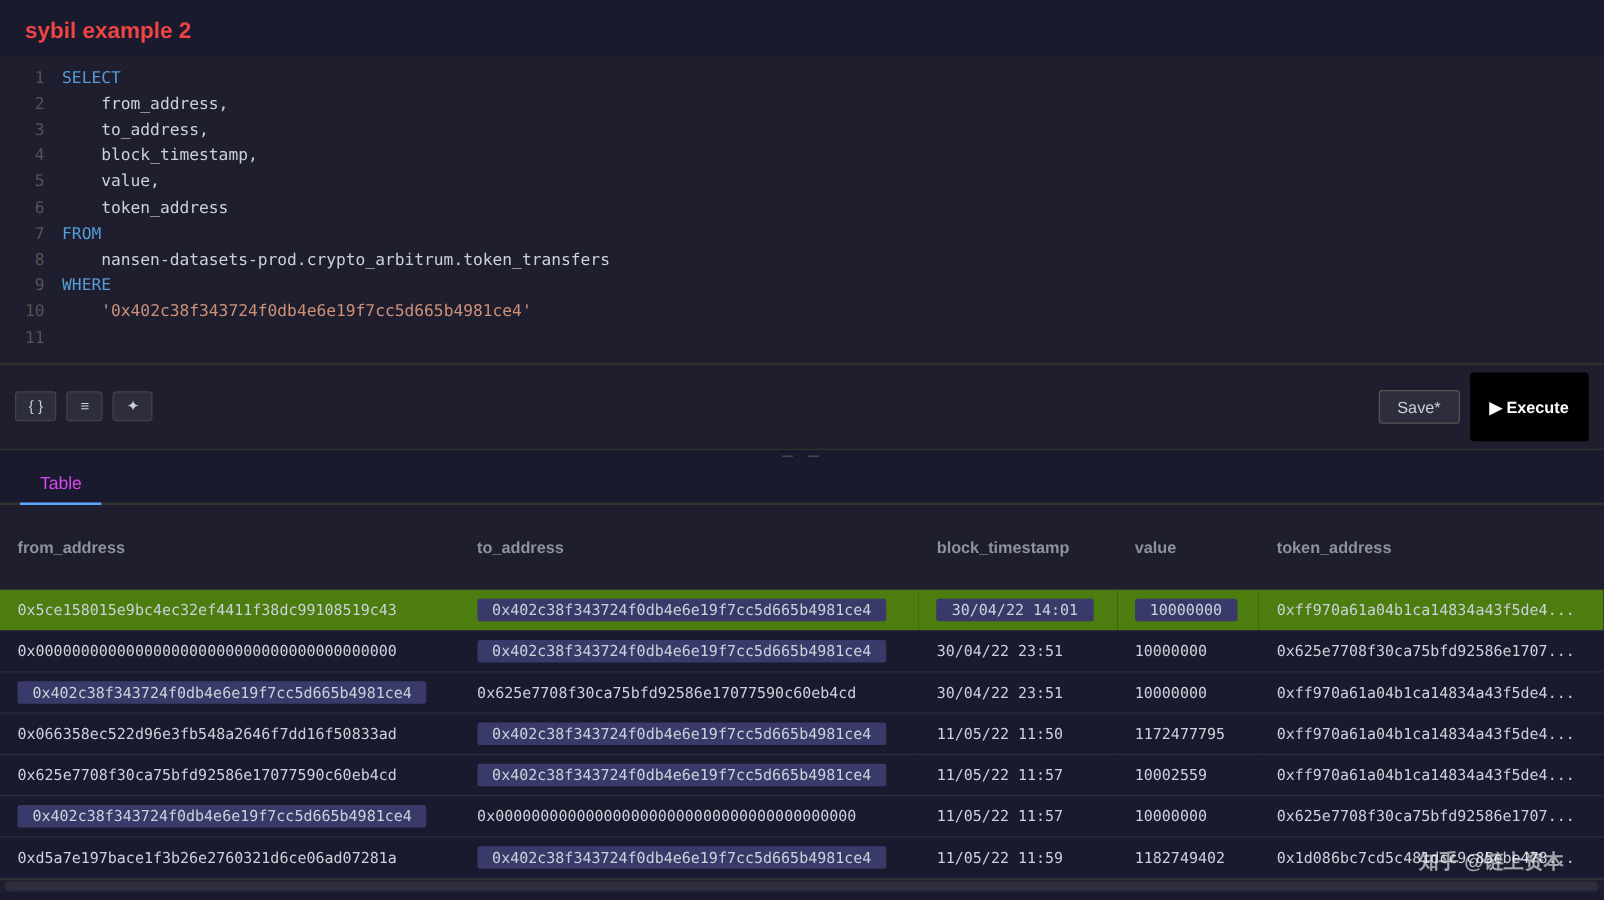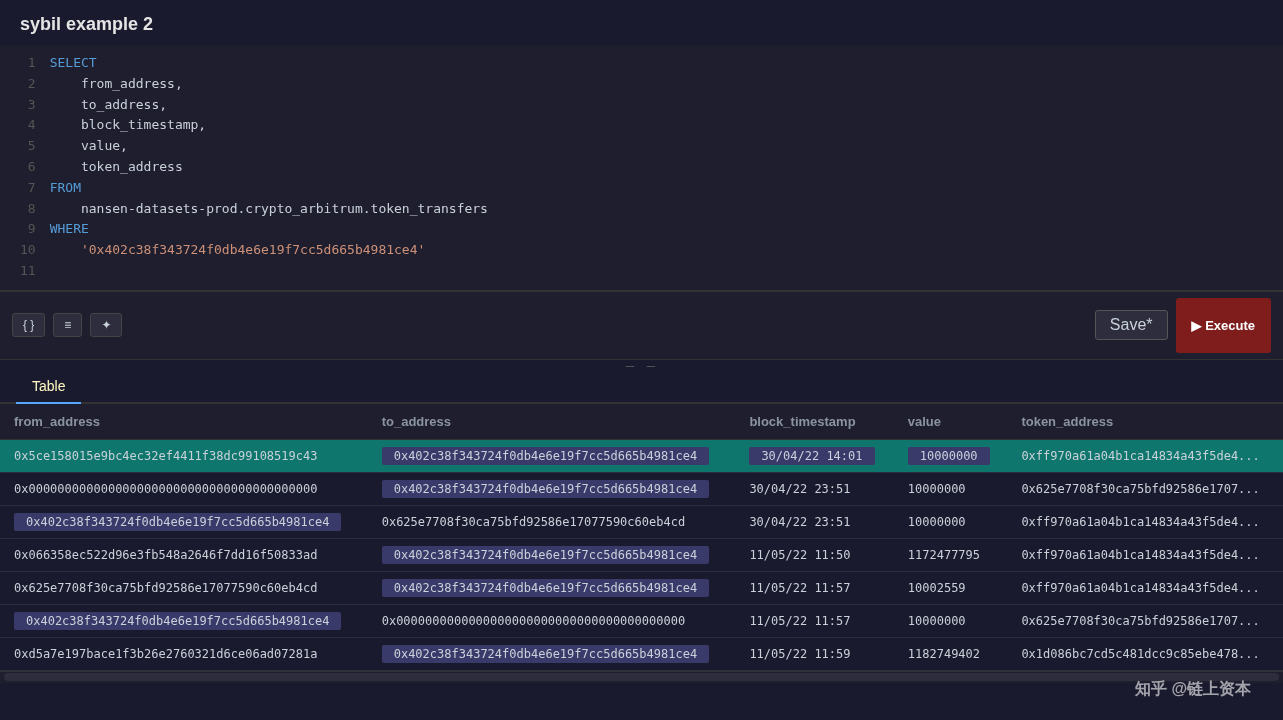--- a/index.html
+++ b/index.html
@@ -6,21 +6,21 @@
     body {
       background: #1a1a2e;
       color: #c9d1d9;
       font-family: 'Consolas', 'Monaco', monospace;
       font-size: 13px;
       width: 1283px;
       height: 720px;
       overflow: hidden;
     }
     .page-title {
-      color: #e5e5e5;
+      color: #ef4444;
       font-size: 18px;
       font-weight: bold;
       padding: 14px 20px 10px;
       font-family: sans-serif;
     }
     .editor-area {
       background: #1e1e2e;
       padding: 0;
       border-bottom: 1px solid #333;
     }
@@ -64,24 +64,24 @@
       font-size: 12px;
     }
     .toolbar-spacer { flex: 1; }
     .save-btn {
       background: #2d2d3d;
       border: 1px solid #555;
       color: #c9d1d9;
       padding: 5px 14px;
       border-radius: 3px;
       cursor: pointer;
-      font-size: 16px;
+      font-size: 13px;
     }
     .execute-btn {
-      background: #7f1d1d;
+      background: #000000;
       border: none;
       color: #fff;
       padding: 20px 16px;
       border-radius: 3px;
       cursor: pointer;
       font-size: 13px;
       font-weight: bold;
     }
     .resize-handle {
       height: 10px;
@@ -107,21 +107,21 @@
       gap: 0;
     }
     .tab {
       padding: 8px 16px;
       cursor: pointer;
       color: #8b949e;
       font-family: sans-serif;
       font-size: 14px;
     }
     .tab.active {
-      color: #fef9c3;
+      color: #d946ef;
       border-bottom: 2px solid #58a6ff;
       margin-bottom: -2px;
     }
     .add-viz {
       color: #58a6ff;
       cursor: pointer;
       font-family: sans-serif;
       font-size: 14px;
       padding: 8px 12px;
     }
@@ -133,36 +133,36 @@
     }
     table {
       width: 100%;
       border-collapse: collapse;
       min-width: 1200px;
     }
     thead th {
       background: #1e1e2e;
       color: #8b949e;
       text-align: left;
-      padding: 10px 14px;
+      padding: 26px 14px;
       font-family: sans-serif;
       font-size: 13px;
       font-weight: 600;
       border-bottom: 1px solid #333;
       white-space: nowrap;
       position: sticky;
       top: 0;
       z-index: 2;
       margin-left: 48px;
     }
     tbody tr {
       border-bottom: 1px solid #2d2d3d;
     }
     tbody tr.highlighted {
-      background: #0f766e;
+      background: #4d7c0f;
     }
     tbody td {
       padding: 9px 14px;
       font-size: 12px;
       white-space: nowrap;
       color: #c9d1d9;
     }
     .cell-highlighted {
       background: #3a3a6a;
       border-radius: 2px;

